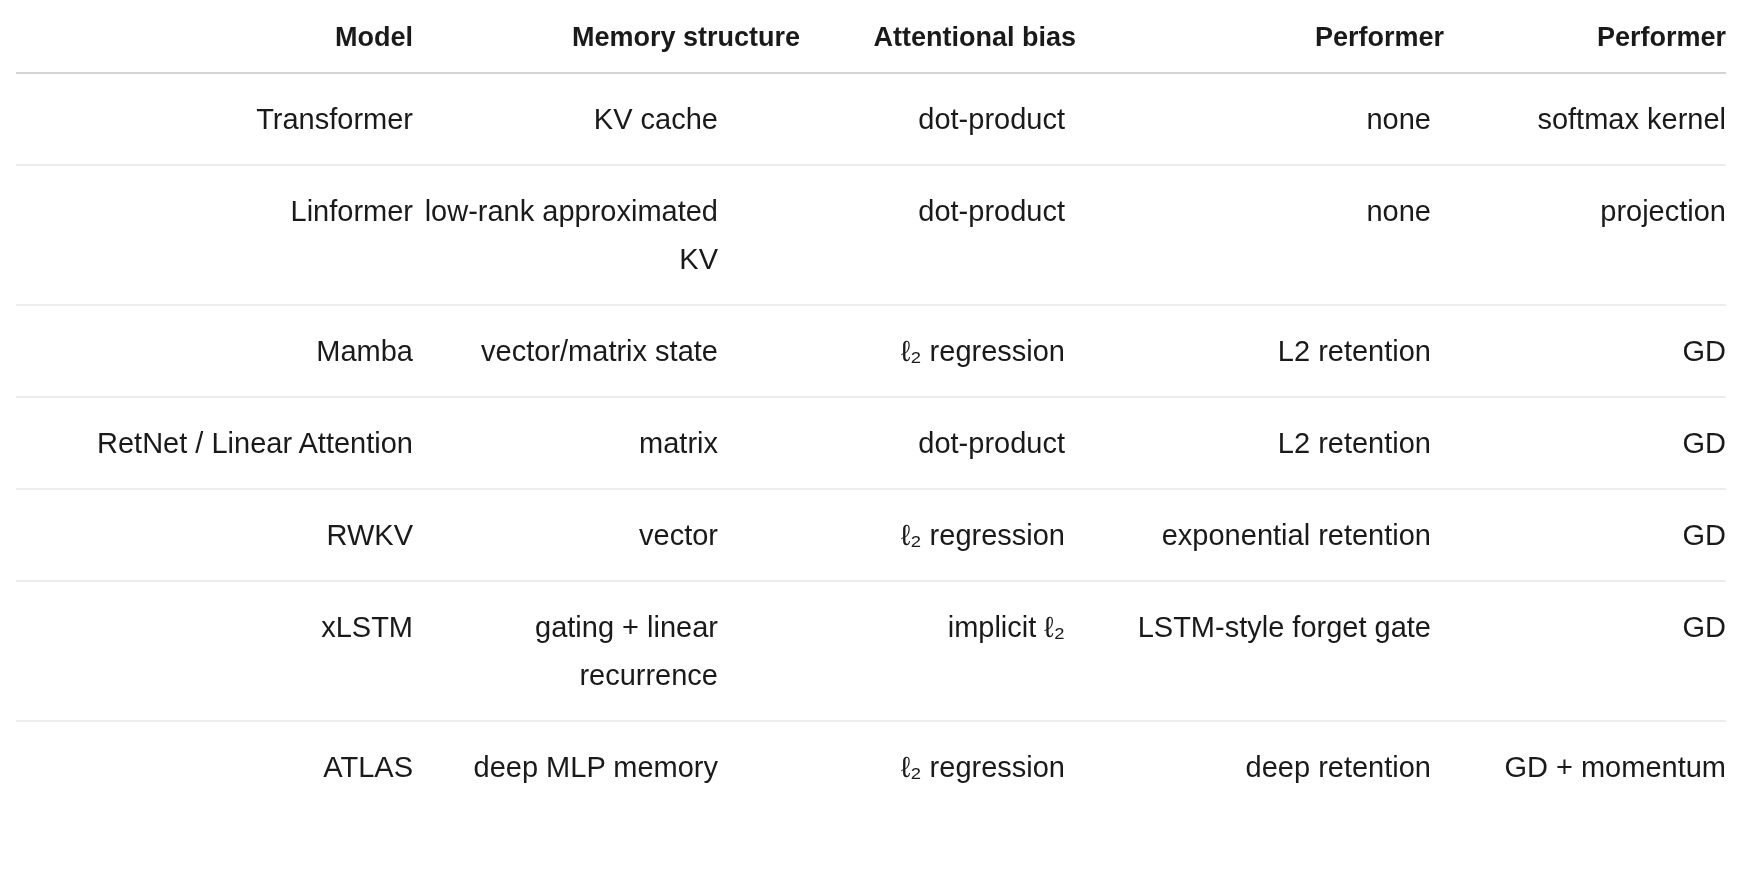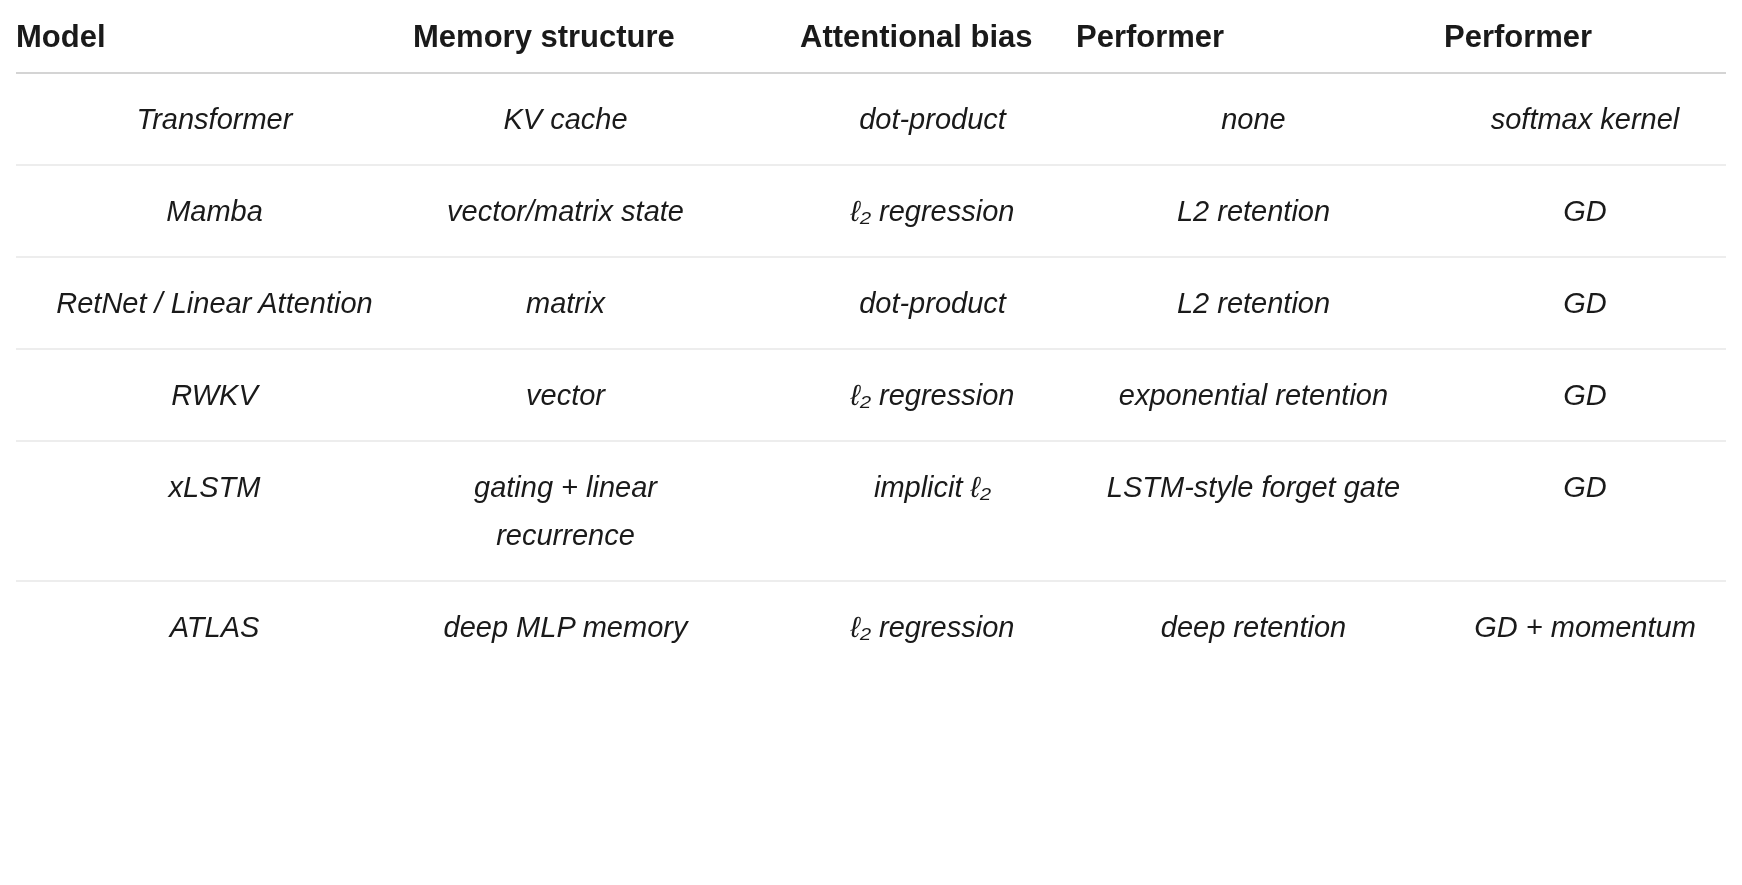--- a/index.html
+++ b/index.html
@@ -12,37 +12,36 @@
     color: #1a1a1a;
     font-family: "Liberation Sans", "DejaVu Sans", sans-serif;
   }
   table.model-table {
     border-collapse: collapse;
     table-layout: fixed;
     width: 1710px;
     margin: 0 16px;
   }
   table.model-table th {
-    text-align: left;
-    font-size: 31px;
+    text-align: right;
+    font-size: 27px;
     font-weight: 700;
     line-height: 48px;
     padding: 13px 0 11px 0;
     border-bottom: 2px solid #d4d4d4;
     vertical-align: top;
   }
   table.model-table td {
-    text-align: center;
+    text-align: right;
     font-size: 29px;
     font-weight: 400;
     line-height: 48px;
     padding: 21px 0 21px 0;
     border-bottom: 2px solid #ededed;
     vertical-align: top;
-    font-style: italic;
   }
   table.model-table tbody tr:last-child td { border-bottom: none; }
   td.model-cell { font-weight: 700; }
   
   .cw { display: block; }
   .c2 { max-width: 305px; }
   .c3 { max-width: 265px; }
   .c4 { max-width: 355px; }
   .c5 { max-width: 282px; }
 </style>
@@ -90,20 +89,37 @@
           </td>
         <td>
             <span class="cw c4">none</span>
           </td>
         <td>
             <span class="cw c5">softmax kernel</span>
           </td>
       </tr>
       <tr>
         <td class="model-cell">
+            <span class="cw">Linformer</span>
+          </td>
+        <td>
+            <span class="cw c2">low-rank approximated KV</span>
+          </td>
+        <td>
+            <span class="cw c3">dot-product</span>
+          </td>
+        <td>
+            <span class="cw c4">none</span>
+          </td>
+        <td>
+            <span class="cw c5">projection</span>
+          </td>
+      </tr>
+      <tr>
+        <td class="model-cell">
             <span class="cw">Mamba</span>
           </td>
         <td>
             <span class="cw c2">vector/matrix state</span>
           </td>
         <td>
             <span class="cw c3">ℓ₂ regression</span>
           </td>
         <td>
             <span class="cw c4">L2 retention</span>

